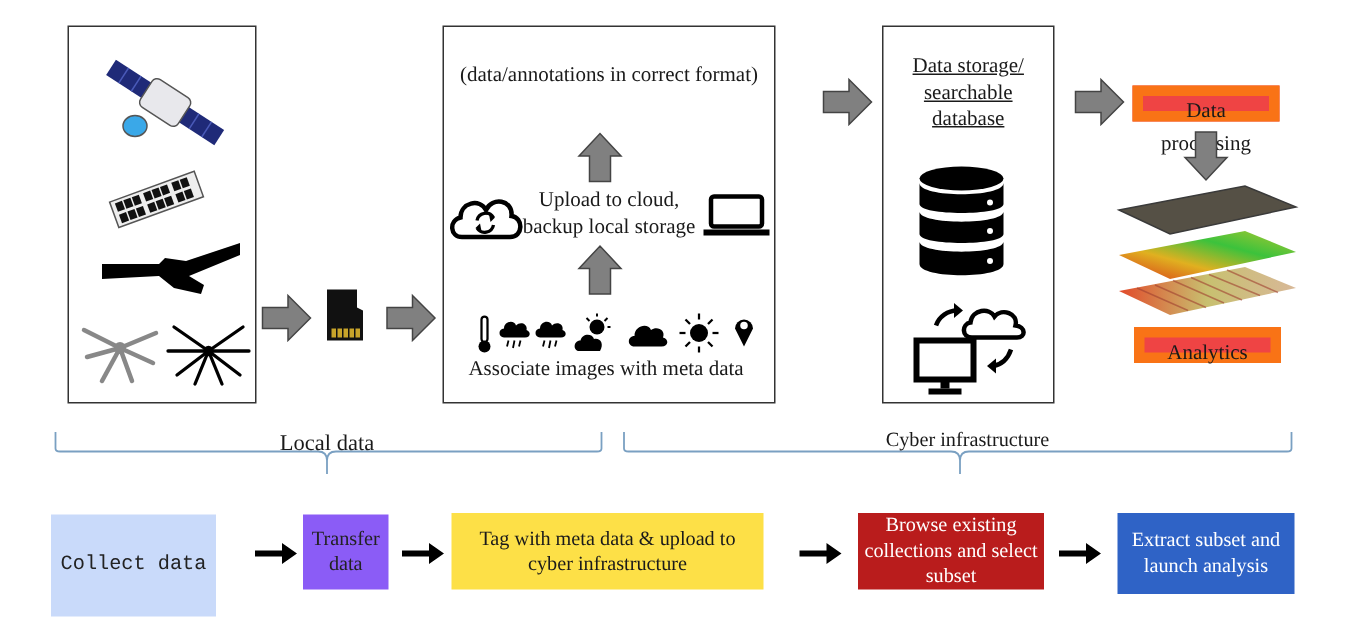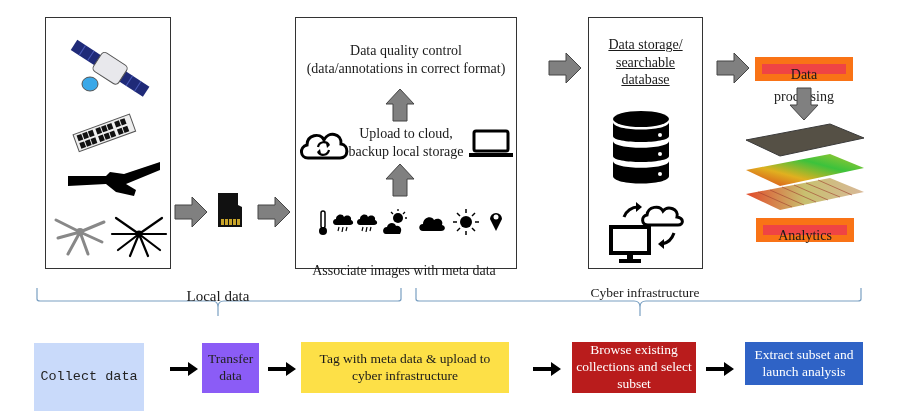--- a/index.html
+++ b/index.html
@@ -98,21 +98,20 @@
       <rect x="21" y="28" width="3" height="6"></rect>
   </g>
 </svg>
 <svg style="left:257px;top:196px;" width="34" height="32" viewBox="0 0 34 32">
   <path d="M1 9 H18 V1 L33 16 L18 31 V23 H1 Z" fill="#808080" stroke="#444" stroke-width="1"></path>
 </svg>
 
 <div class="panel" style="left:295px;top:17px;width:222px;height:252px;"></div>
 
 <div class="txt" style="left:297px;top:42px;width:218px;font-size:14px;">
-  <div>Data quality control</div>
   <div>(data/annotations in correct format)</div>
 </div>
 
 <svg style="left:385px;top:88px;" width="30" height="34" viewBox="0 0 30 34">
   <path d="M8 33 V16 H1 L15 1 L29 16 H22 V33 Z" fill="#808080" stroke="#444" stroke-width="1"></path>
 </svg>
 
 <svg style="left:298px;top:127px;" width="52" height="34" viewBox="0 0 52 34">
   <path d="M10 31 C2 31 1 20 9 18 C9 8 22 5 26 13 C30 4 44 6 43 17 C51 18 51 31 42 31 Z" fill="#fff" stroke="#000" stroke-width="3"></path>
   <path d="M20 20 A6 6 0 0 1 31 18" fill="none" stroke="#000" stroke-width="2.2"></path>
@@ -179,21 +178,21 @@
       <line x1="20" y1="20" x2="23" y2="23"></line>
     <line x1="23" y1="5" x2="20" y2="8"></line>
       <line x1="8" y1="20" x2="5" y2="23"></line>
   </g>
 </svg>
 <svg style="left:489px;top:210px;" width="14" height="22" viewBox="0 0 14 22">
   <path d="M7 21 L1 9 A6 6 0 1 1 13 9 Z" fill="#000"></path>
   <circle cx="7" cy="7" r="2.5" fill="#fff"></circle>
 </svg>
 
-<div class="txt" style="left:297px;top:238px;width:214px;font-size:14px;margin-top:24px;">Associate images with meta data</div>
+<div class="txt" style="left:297px;top:238px;width:214px;font-size:14px;">Associate images with meta data</div>
 
 <svg style="left:548px;top:52px;" width="34" height="32" viewBox="0 0 34 32">
   <path d="M1 9 H18 V1 L33 16 L18 31 V23 H1 Z" fill="#808080" stroke="#444" stroke-width="1"></path>
 </svg>
 
 <div class="panel" style="left:588px;top:17px;width:115px;height:252px;"></div>
 <div class="txt" style="left:590px;top:36px;width:111px;font-size:14px;text-decoration:underline;">
   <div>Data storage/</div>
   <div>searchable</div>
   <div>database</div>
@@ -301,18 +300,18 @@
 <div class="step" style="left: 572px; top: 342px; width: 124px; height: 51px; overflow: hidden; background: #b91c1c; color: rgb(255, 255, 255);">
   <div>
       <div>Browse existing</div>
       <div>collections and select subset</div>
     </div>
 </div>
 <svg style="left:706px;top:362px;" width="28" height="14" viewBox="0 0 28 14">
   <path d="M0 5 H18 V0 L28 7 L18 14 V9 H0 Z" fill="#000"></path>
 </svg>
 
-<div class="step" style="left: 745px; top: 342px; width: 118px; height: 43px; background: rgb(47, 99, 198); color: rgb(255, 255, 255);">
+<div class="step" style="left: 745px; top: 342px; width: 118px; height: 54px; background: rgb(47, 99, 198); color: rgb(255, 255, 255);">
   <div>
       <div>Extract subset and</div>
       <div>launch analysis</div>
     </div>
 </div>
 
 </body></html>

